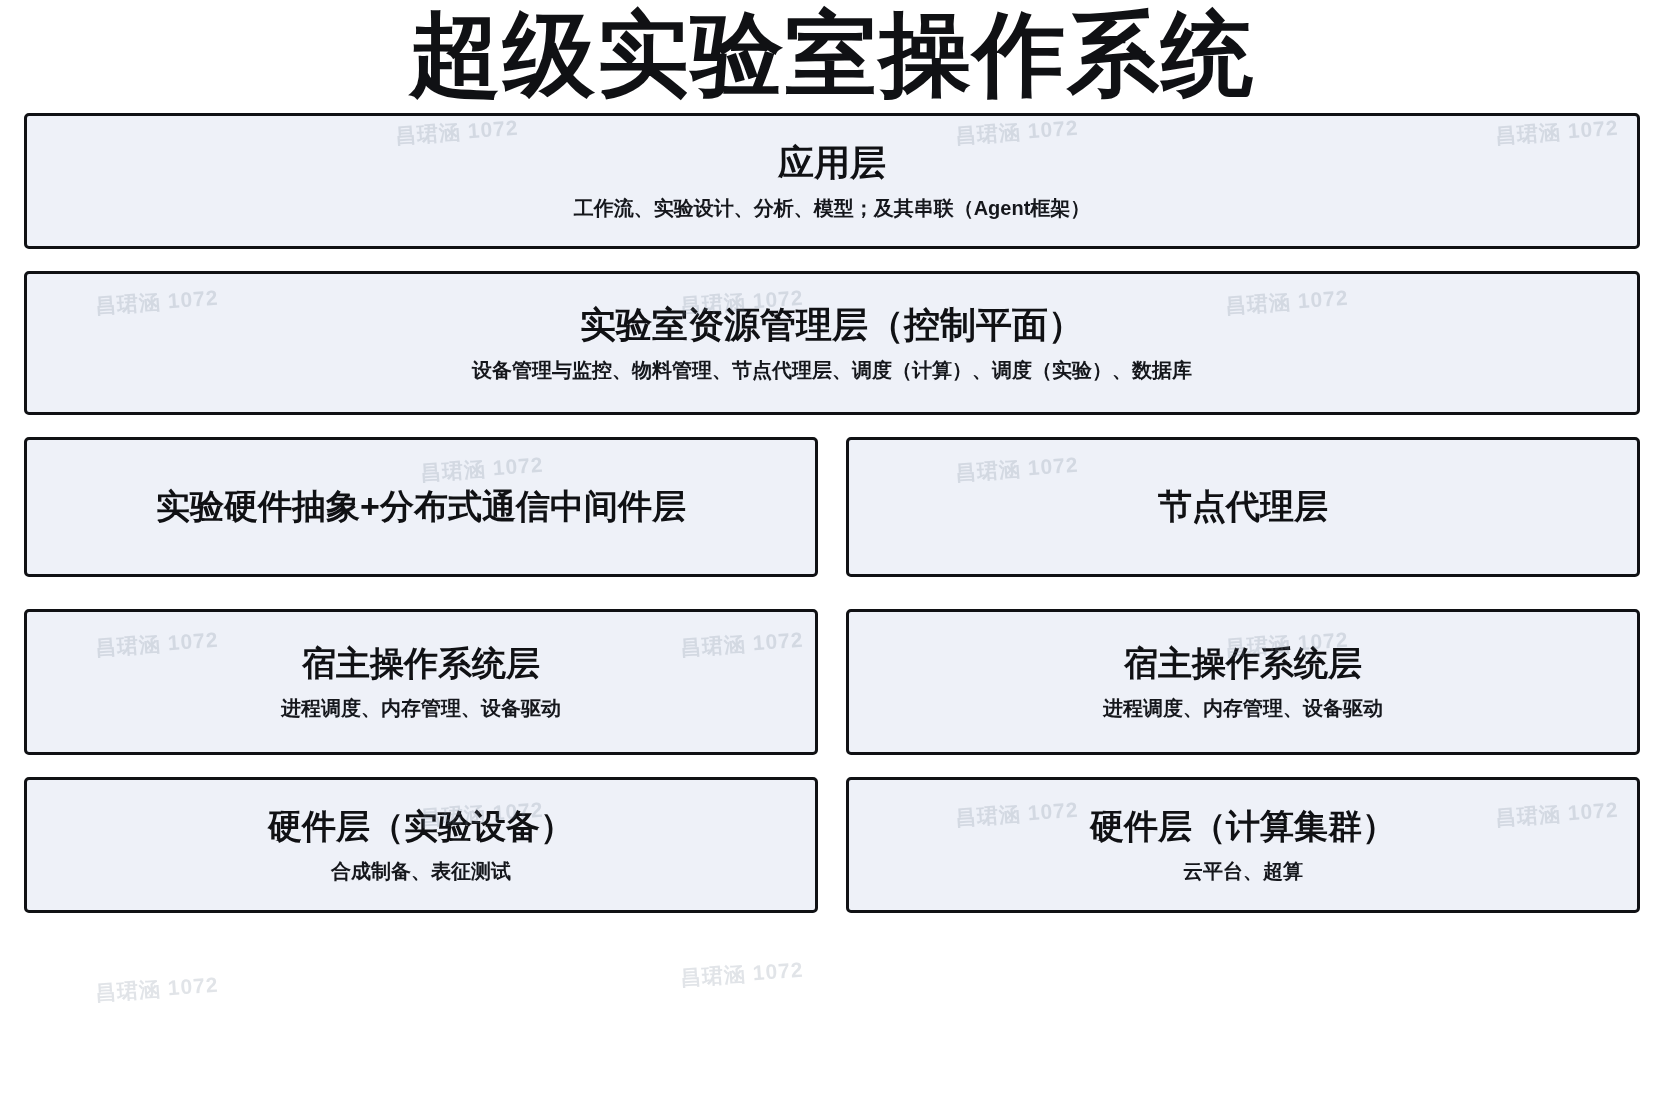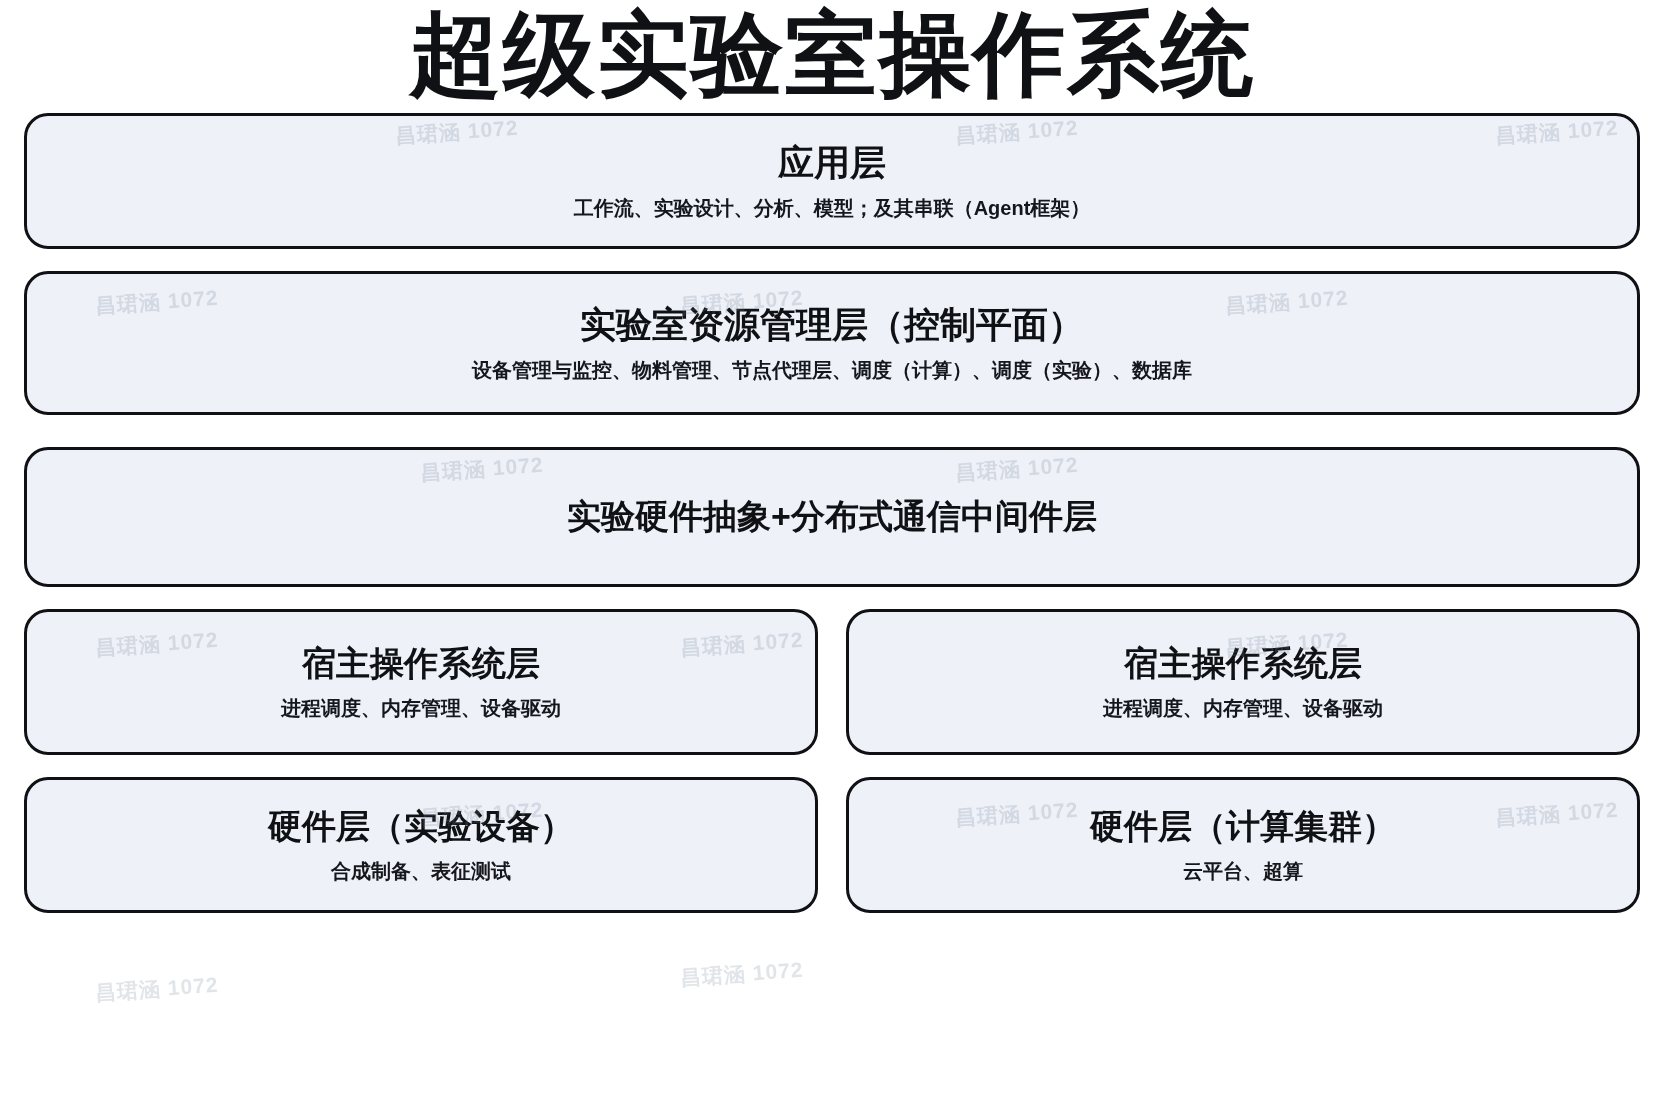--- a/index.html
+++ b/index.html
@@ -33,21 +33,21 @@
     line-height: 1.05;
     padding-top: 6px;
     padding-bottom: 10px;
     color: #101114;
   }
 
   
   .box {
     background: #eef1f8;
     border: 3px solid #101114;
-    border-radius: 24px;
+    border-radius: 5px;
     box-sizing: border-box;
     display: flex;
     flex-direction: column;
     align-items: center;
     justify-content: center;
     text-align: center;
     position: relative;
     z-index: 2;
   }
   .box .b-title {
@@ -77,21 +77,21 @@
     width: 100%;
     margin-bottom: 22px;
   }
 
   .h-app      { height: 136px; }
   .h-res      { height: 144px; }
   .h-host     { height: 146px; }
   .h-hw       { height: 136px; }
 
   
-  .row.mid { align-items: flex-end; height: 150px; }
+  .row.mid { align-items: flex-start; height: 150px; }
   .row.mid .box { height: 140px; }
 
   
   .wm {
     position: absolute;
     font-size: 21px;
     font-weight: 700;
     color: rgba(120, 130, 150, 0.22);
     white-space: nowrap;
     pointer-events: none;
@@ -113,20 +113,25 @@
 
   <div class="box big full h-res">
     <div class="b-title">实验室资源管理层（控制平面）</div>
     <div class="b-sub">设备管理与监控、物料管理、节点代理层、调度（计算）、调度（实验）、数据库</div>
   </div>
 
   <div class="row mid">
     <div class="col">
       <div class="box">
         <div class="b-title">实验硬件抽象+分布式通信中间件层</div>
+      </div>
+    </div>
+    <div class="col">
+      <div class="box">
+        <div class="b-title">节点代理层</div>
       </div>
     </div>
   </div>
 
   <div class="row">
     <div class="col">
       <div class="box h-host">
         <div class="b-title">宿主操作系统层</div>
         <div class="b-sub">进程调度、内存管理、设备驱动</div>
       </div>

